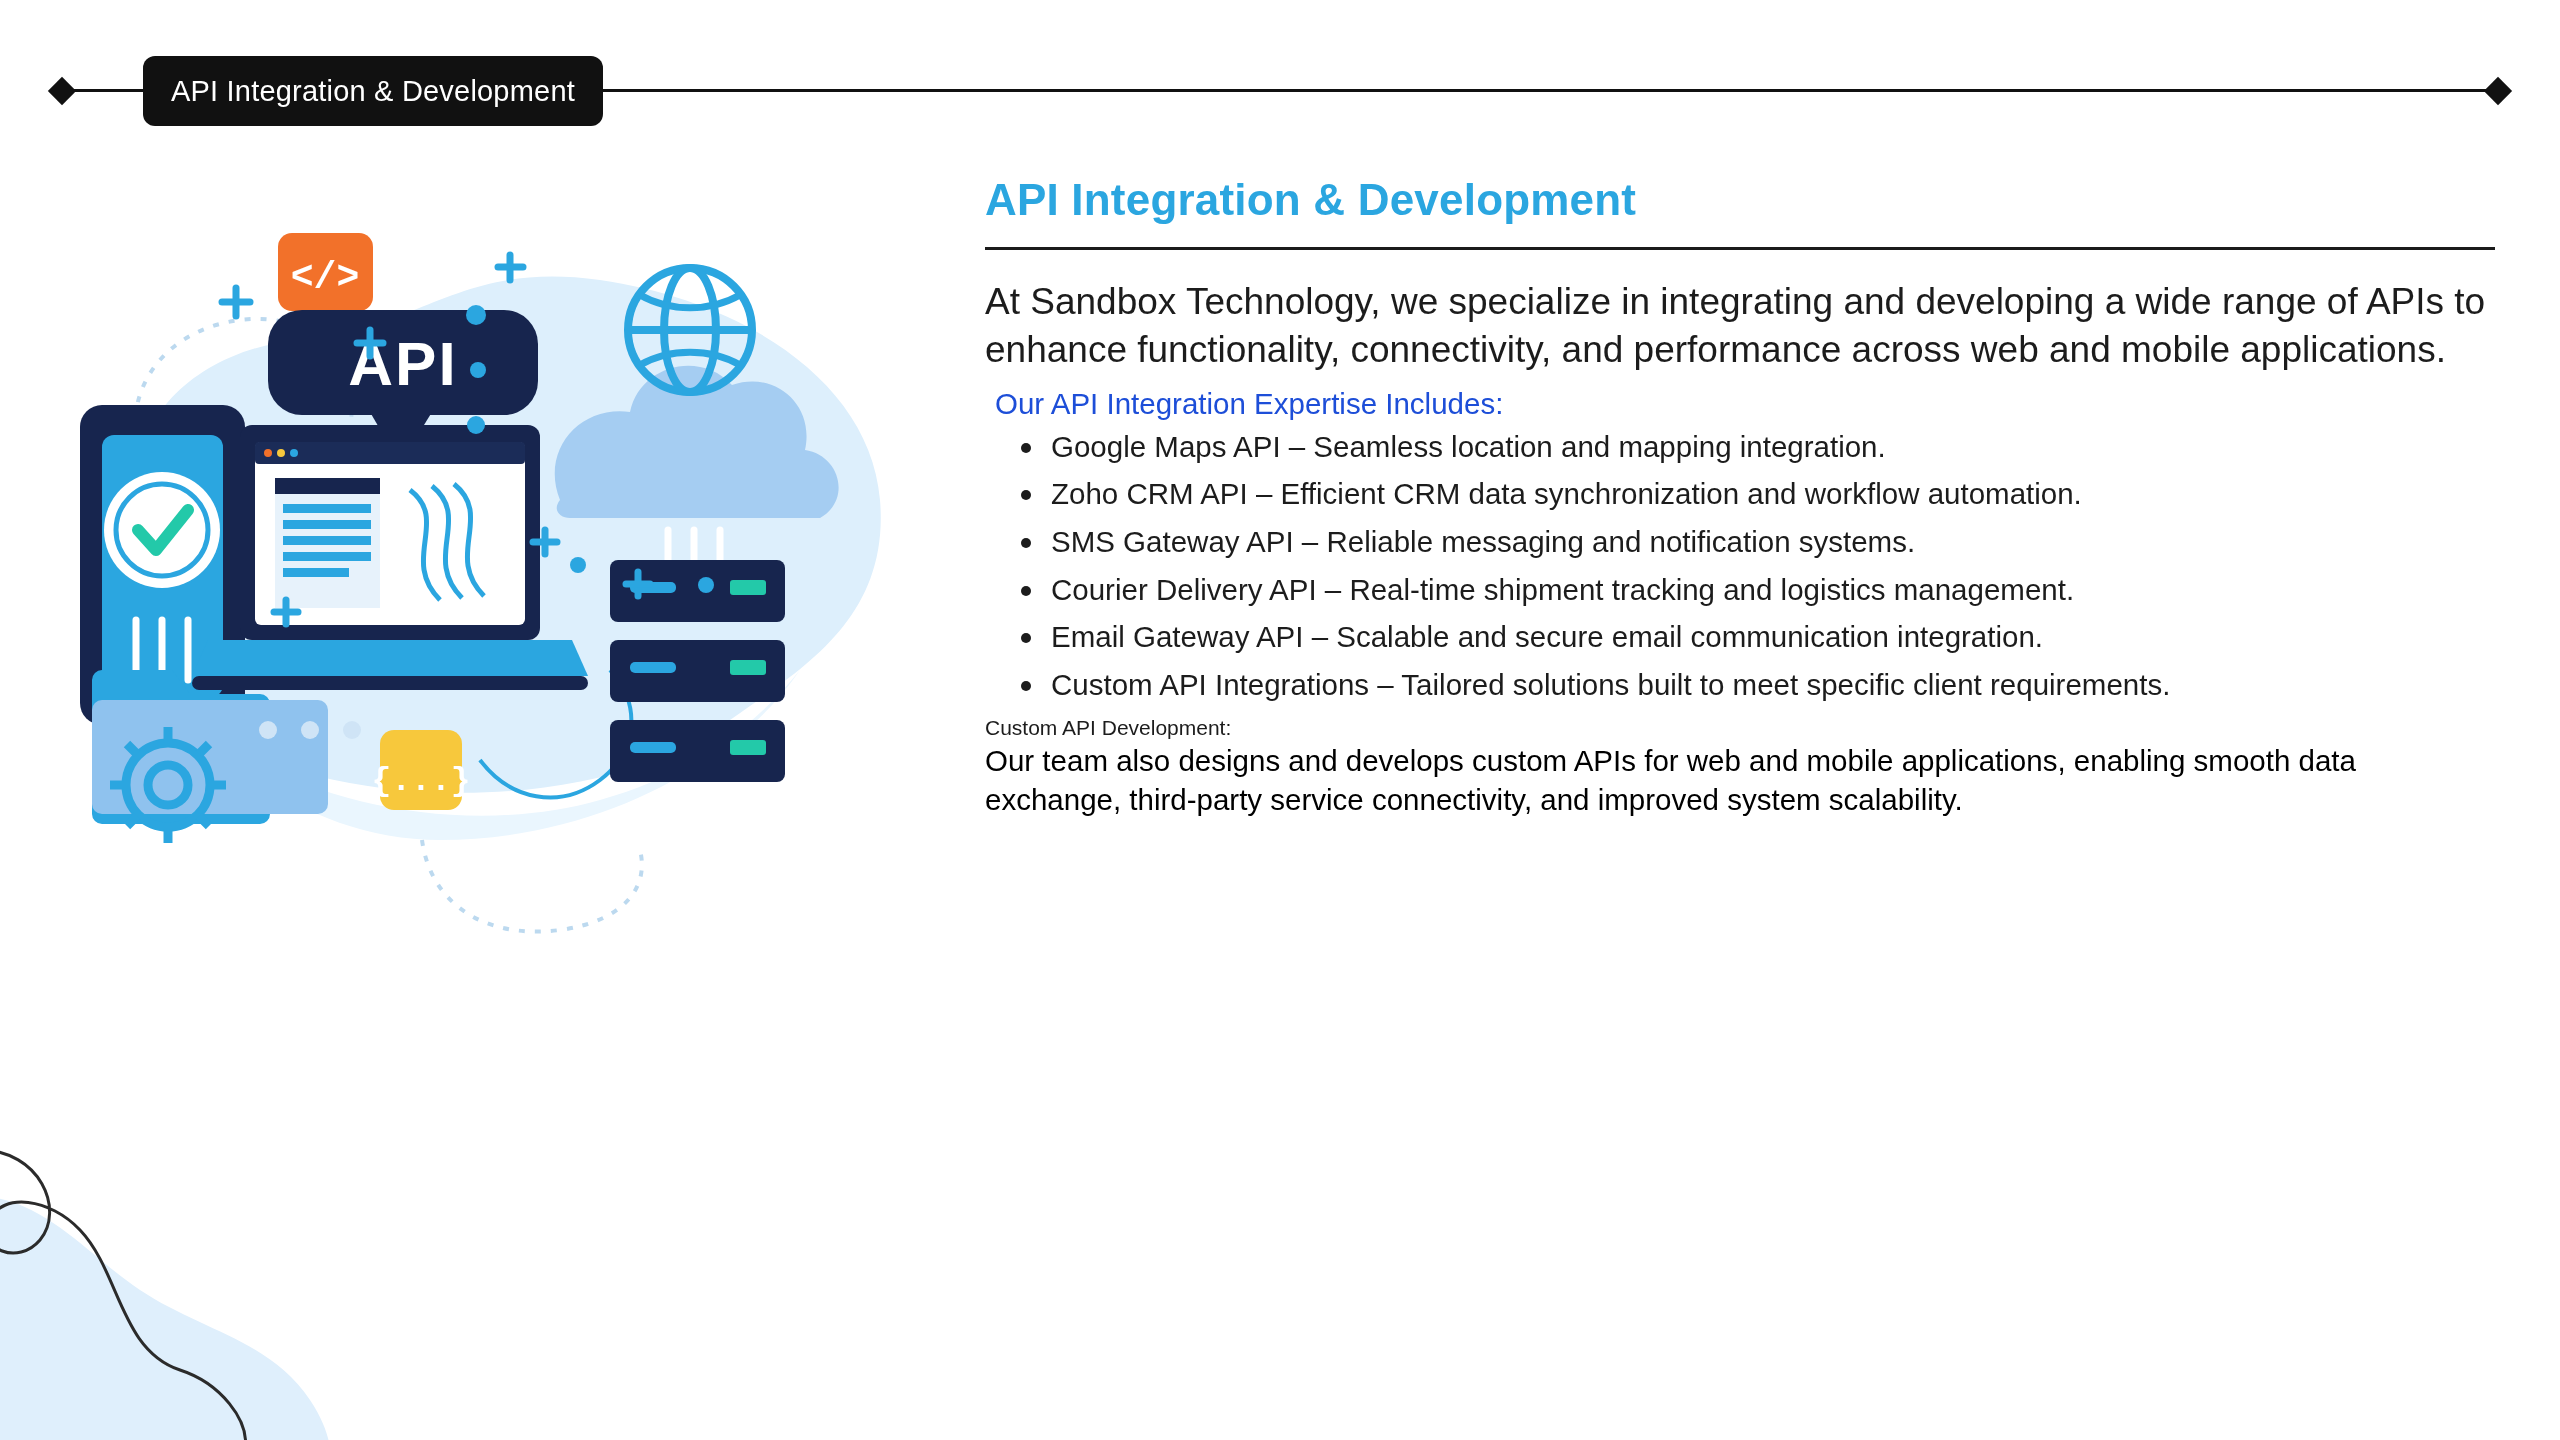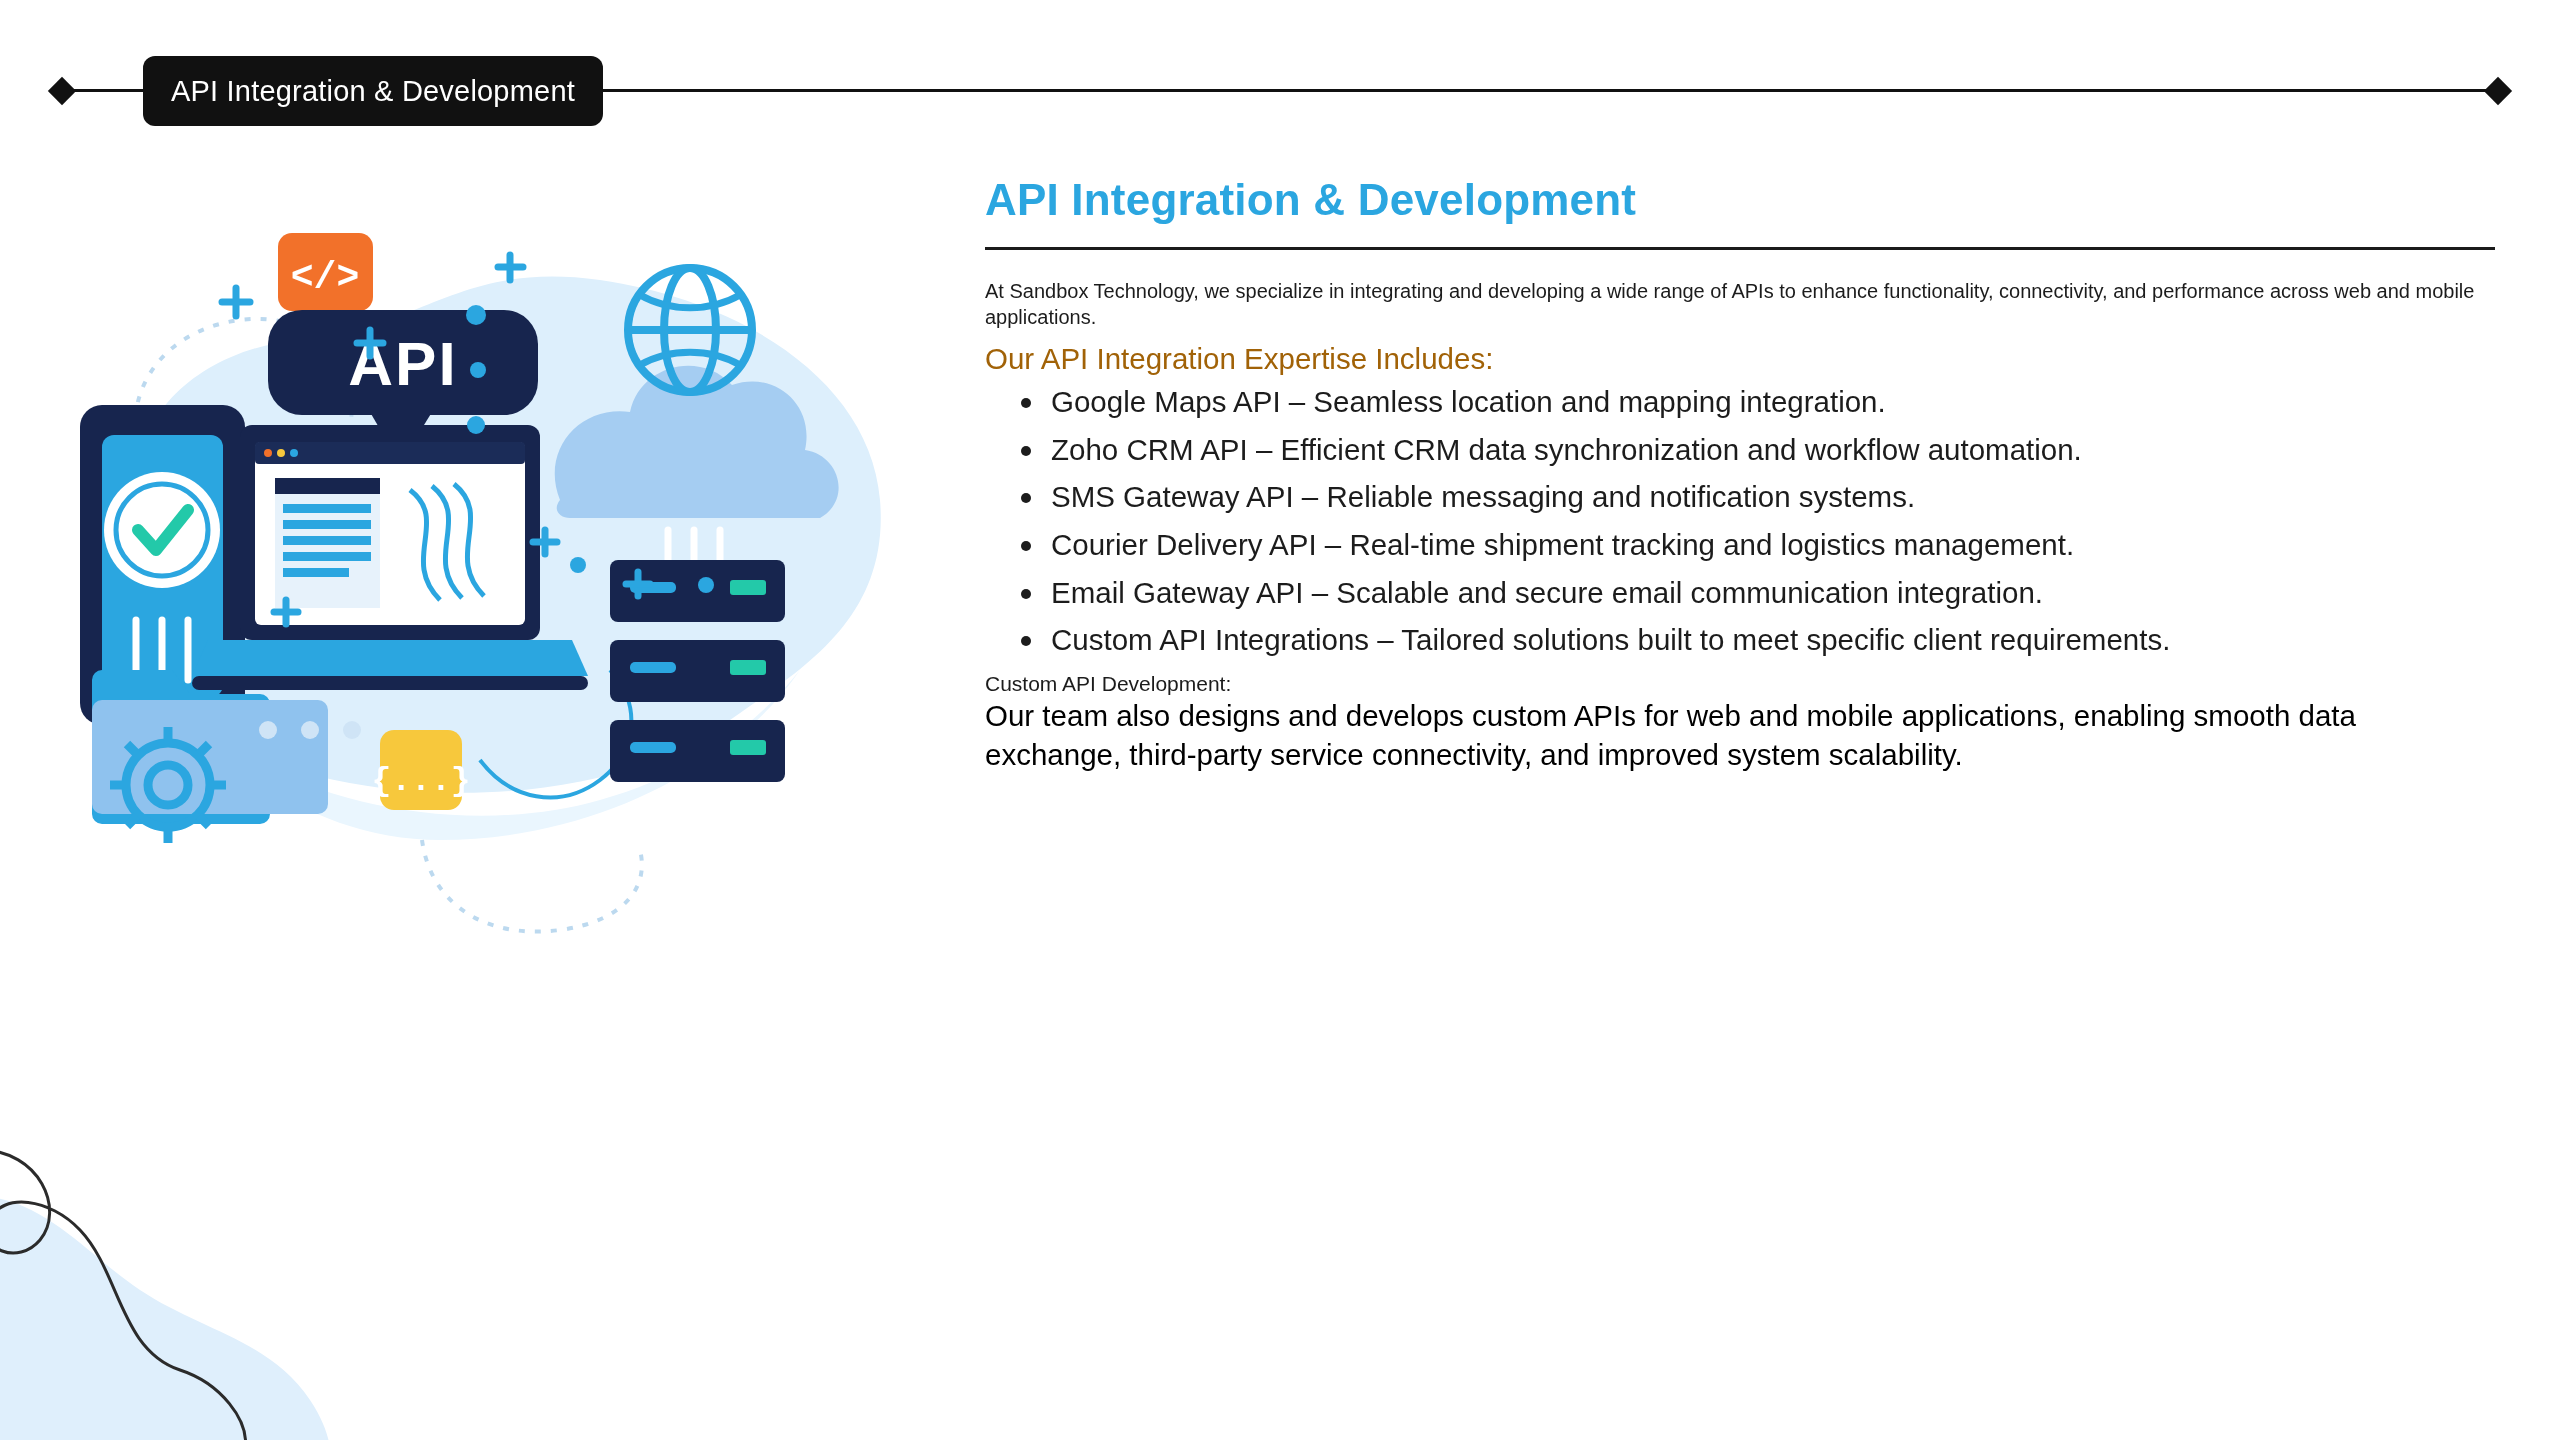--- a/index.html
+++ b/index.html
@@ -95,30 +95,31 @@
     letter-spacing: 0.2px;
     margin-bottom: 22px;
   }
   .rule {
     width: 1510px;
     height: 3px;
     background: #1b1b1b;
     margin-bottom: 28px;
   }
   .para {
-    font-size: 20px;
+    font-size: 37px;
     line-height: 1.31;
     color: #1c1c1c;
     margin-bottom: 2px;
   }
   .lead-in {
     font-size: 29.5px;
     line-height: 1.31;
-    color: #a16207;
+    color: #1d4ed8;
     margin-top: 10px;
+    margin-left: 10px;
   }
   ul.bullets {
     margin: 4px 0 4px 62px;
     padding: 0;
     list-style: none;
   }
   ul.bullets li {
     position: relative;
     font-size: 29.5px;
     line-height: 1.31;

